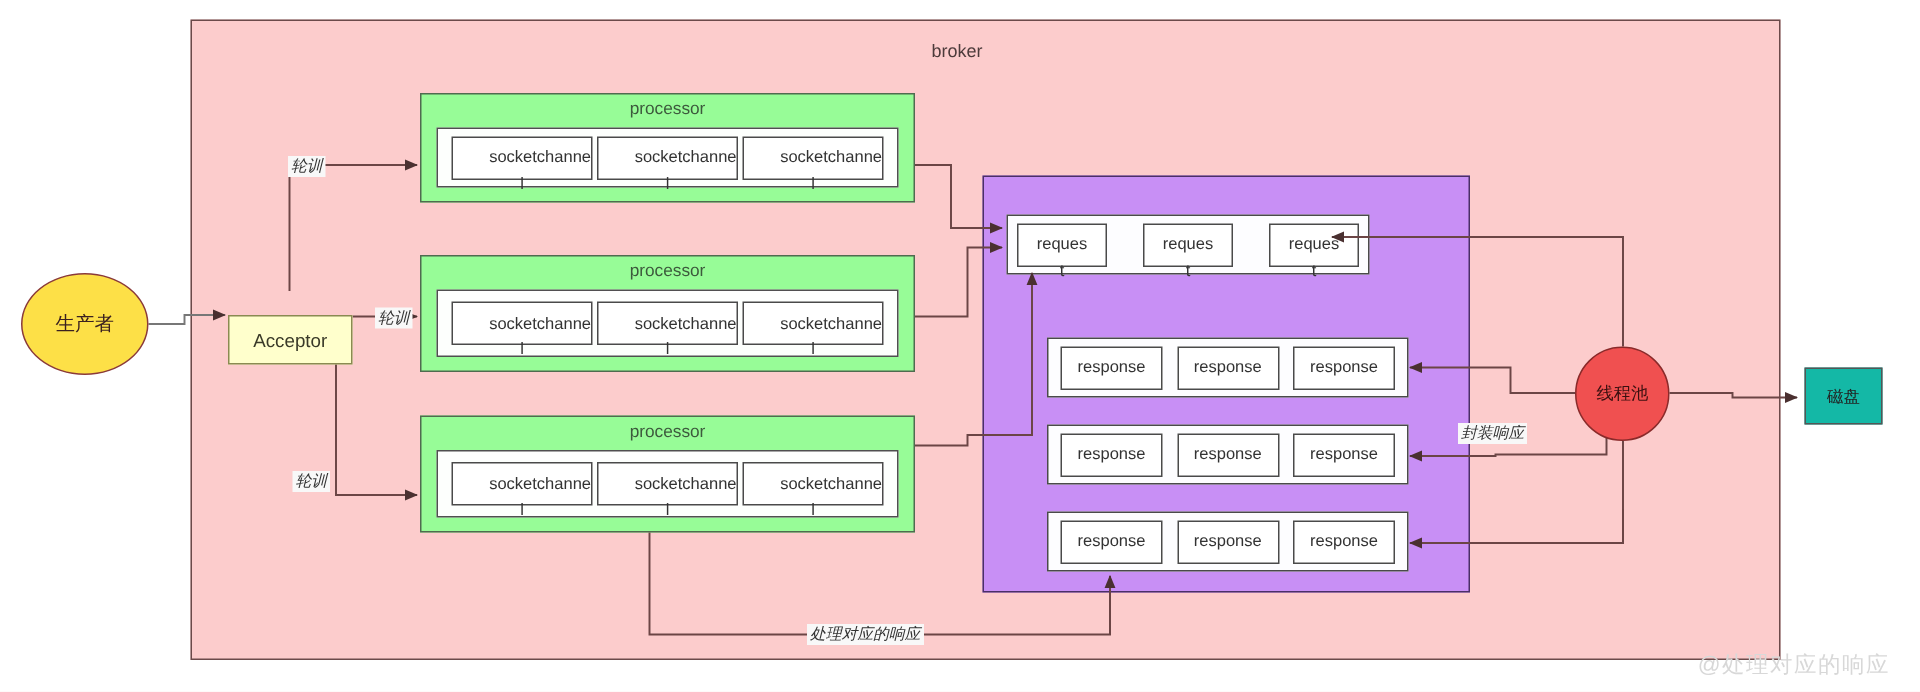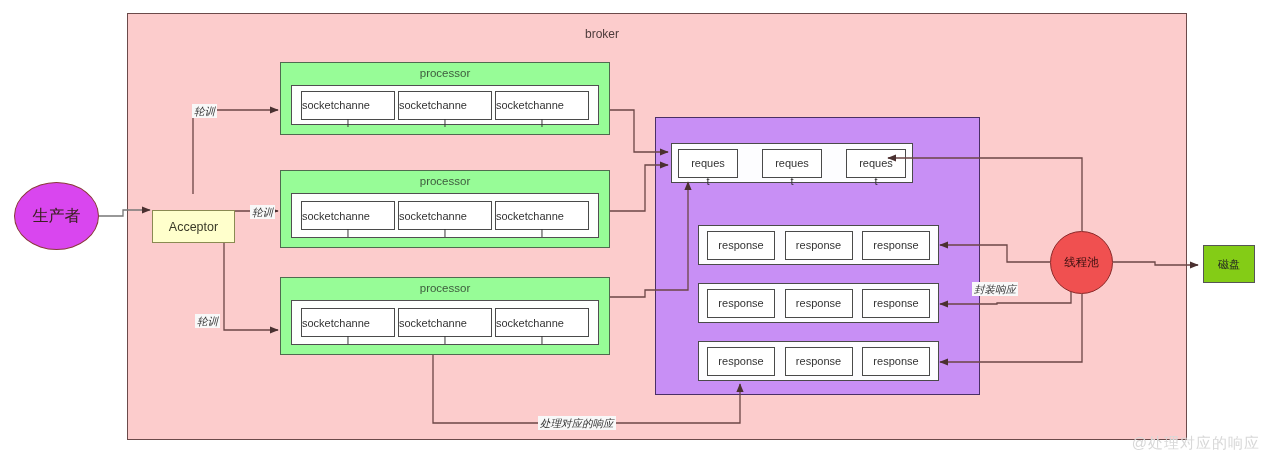--- a/index.html
+++ b/index.html
@@ -5,61 +5,61 @@
   html,body{margin:0;padding:0;background:#ffffff;}
   body{width:1280px;height:461px;overflow:hidden;
        font-family:"Liberation Sans","DejaVu Sans",sans-serif;}
   #stage{position:relative;width:1280px;height:461px;background:#fff;}
   .abs{position:absolute;box-sizing:border-box;}
 
   
   .broker{left:127px;top:13px;width:1060px;height:427px;
           background:#FCCCCC;border:1.5px solid #6b4a4a;}
   .broker-label{left:585px;top:26px;width:70px;height:16px;
-          color:#4d3b3b;font-size:12px;text-align:left;line-height:16px;}
+          color:#4d3b3b;font-size:12px;text-align:right;line-height:16px;}
 
   .processor{background:#97FC97;border:1.5px solid #4f6b4f;}
   .processor-title{position:absolute;left:0;right:0;top:4px;text-align:center;
           font-size:11.5px;color:#3d5a3d;}
   .proc-inner{position:absolute;left:10px;right:10px;top:22px;bottom:9px;
           background:#fdfffd;border:1.5px solid #4f4f4f;
           display:flex;align-items:center;justify-content:space-between;
           padding:0 9px;box-sizing:border-box;}
   .chan{width:92px;height:27px;background:#fff;border:1.8px solid #4a4a4a;
         font-size:11px;color:#333;display:flex;align-items:center;
-        justify-content:flex-start;position:relative;}
+        justify-content:flex-end;position:relative;}
   .chan .wrap{position:absolute;left:0;right:0;top:27px;text-align:center;
         font-size:11px;color:#333;line-height:8px;}
 
   
   .queues{left:655px;top:117px;width:325px;height:278px;
           background:#C88FF5;border:1.5px solid #4a2f66;}
   .qrow{position:absolute;background:#fdfdff;border:1.5px solid #4a4a4a;
         display:flex;align-items:center;box-sizing:border-box;}
   .qcell{background:#fff;border:1.8px solid #4a4a4a;height:27px;
         display:flex;align-items:center;justify-content:center;
         font-size:11px;color:#333;position:relative;}
   .qcell .wrap{position:absolute;left:0;right:0;top:27px;text-align:center;
         font-size:11px;color:#333;line-height:8px;}
 
   
   .producer{left:14px;top:182px;width:85px;height:68px;border-radius:50%;
-        background:#d946ef;border:1.5px solid #8a3a3a;
-        display:flex;align-items:center;justify-content:center;
-        font-size:16px;color:#3a2020;}
+        background:#fde047;border:1.5px solid #8a3a3a;
+        display:flex;align-items:center;justify-content:center;
+        font-size:13px;color:#3a2020;}
   .acceptor{left:152px;top:210px;width:83px;height:33px;
         background:#FFFFCC;border:1.5px solid #8a8a52;
         display:flex;align-items:center;justify-content:center;
         font-size:12.5px;color:#3a3a28;}
   .threadpool{left:1050px;top:231px;width:63px;height:63px;border-radius:50%;
         background:#F05050;border:1.5px solid #8a2a2a;
         display:flex;align-items:center;justify-content:center;
         font-size:11.5px;color:#3a1010;}
   .disk{left:1203px;top:245px;width:52px;height:38px;
-        background:#84cc16;border:1.5px solid #555;
+        background:#14b8a6;border:1.5px solid #555;
         display:flex;align-items:center;justify-content:center;
         font-size:11px;color:#222;}
 
   
   .elabel{background:#F8F8F8;color:#333;font-size:10.5px;
           padding:1px 2px;line-height:12px;white-space:nowrap;font-style:italic;}
 
   
   #wires{position:absolute;left:0;top:0;width:1280px;height:461px;
          pointer-events:none;}

